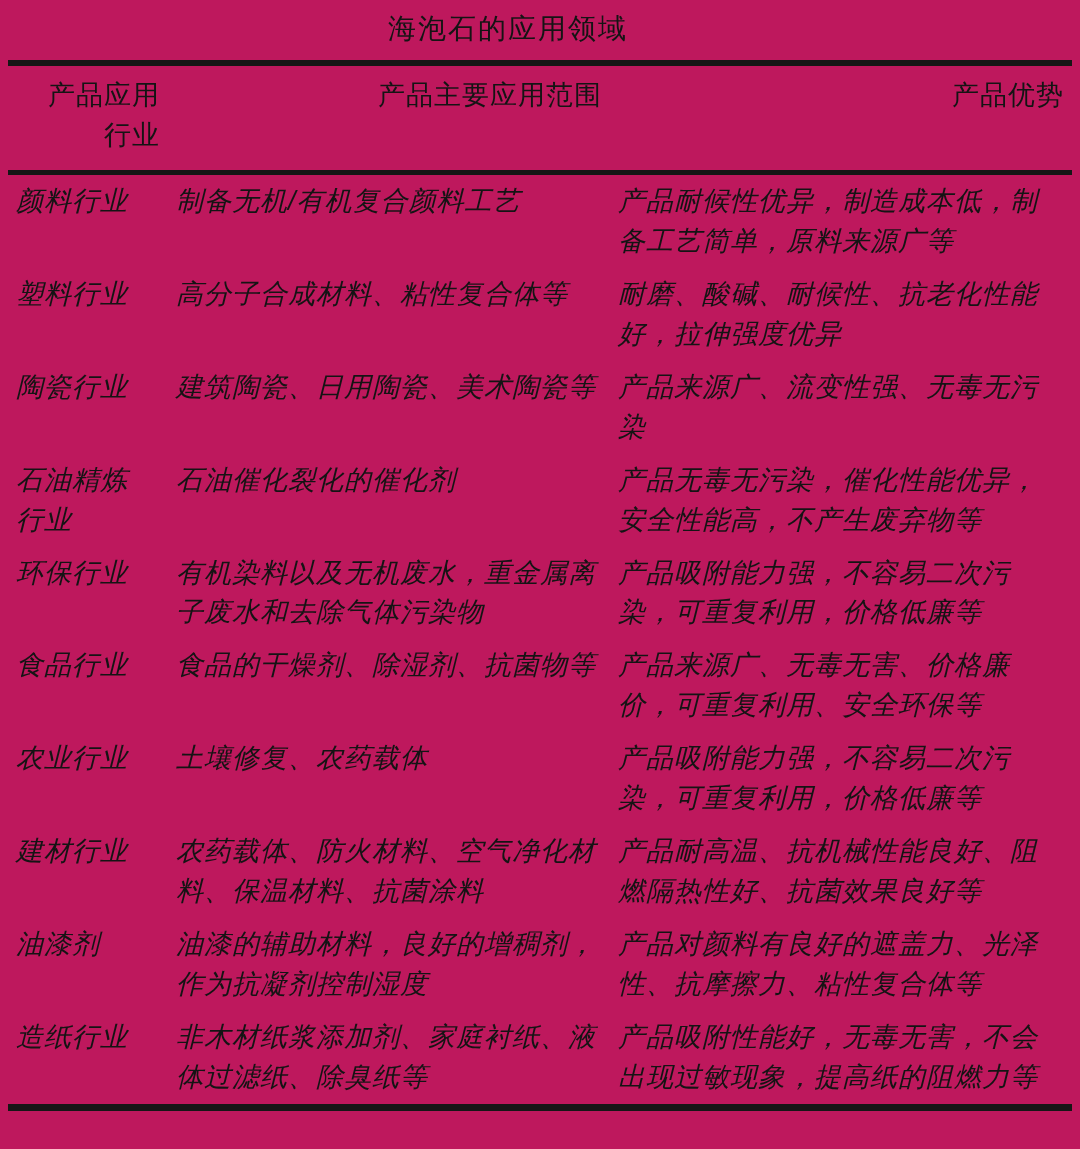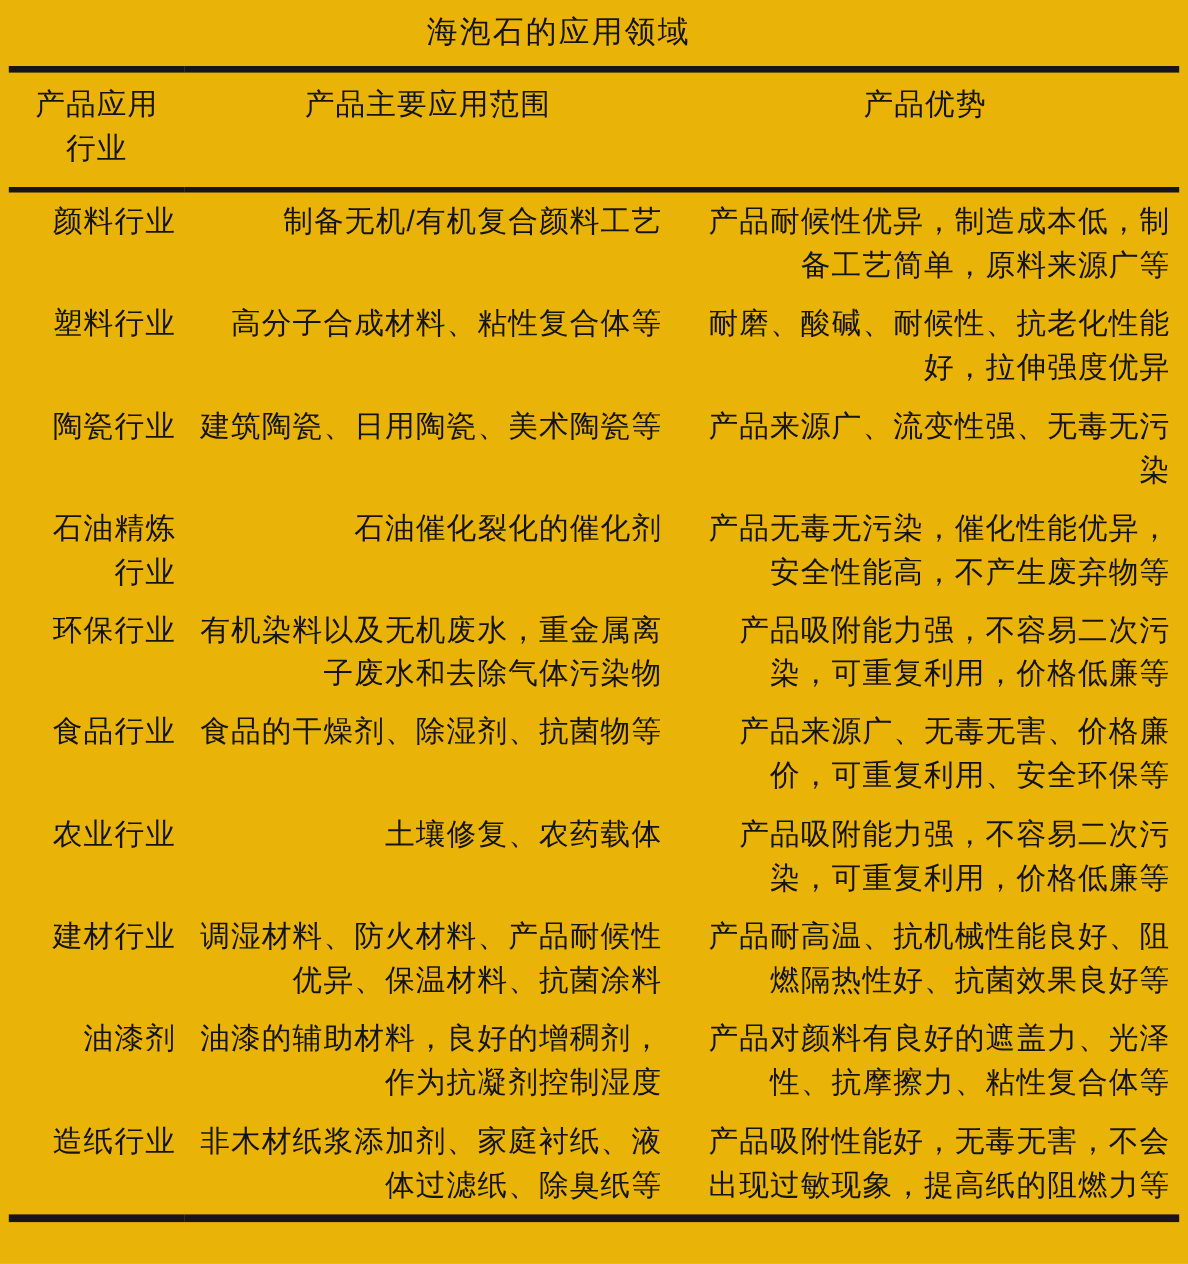--- a/index.html
+++ b/index.html
@@ -5,21 +5,21 @@
   html, body {
     margin: 0;
     padding: 0;
     background: #f4f4f2;
   }
   .page {
     position: relative;
     width: 1080px;
     height: 1149px;
     margin: 0 auto;
-    background: #eab308;
+    background: #be185d;
     color: #141414;
     font-family: "Liberation Sans", "DejaVu Sans", sans-serif;
     overflow: hidden;
     box-sizing: border-box;
     padding: 6px 8px 0 8px;
   }
   .table-title {
     text-align: center;
     font-size: 28px;
     letter-spacing: 2px;
@@ -34,33 +34,34 @@
     border-top: 6px solid #161616;
     border-bottom: 7px solid #161616;
     font-size: 27px;
     line-height: 1.48;
   }
   table.apps-table col.c-industry { width: 160px; }
   table.apps-table col.c-scope    { width: 442px; }
   table.apps-table col.c-adv      { width: auto;  }
   thead th {
     font-weight: 500;
-    text-align: center;
+    text-align: right;
     vertical-align: top;
     padding: 10px 8px 14px 8px;
     border-bottom: 5px solid #161616;
     white-space: pre-line;
     letter-spacing: 1px;
   }
   tbody td {
-    text-align: right;
+    text-align: left;
     vertical-align: top;
     padding: 7px 8px 6px 8px;
     white-space: pre-line;
     letter-spacing: 1px;
+    font-style: italic;
   }
   tbody tr td { border: none; }
 </style>
 </head>
 <body>
 
 <div class="page">
 
   <div class="table-title">海泡石的应用领域</div>
 
@@ -110,21 +111,21 @@
         <td>食品的干燥剂、除湿剂、抗菌物等</td>
         <td>产品来源广、无毒无害、价格廉价，可重复利用、安全环保等</td>
       </tr>
       <tr>
         <td>农业行业</td>
         <td>土壤修复、农药载体</td>
         <td>产品吸附能力强，不容易二次污染，可重复利用，价格低廉等</td>
       </tr>
       <tr>
         <td>建材行业</td>
-        <td>调湿材料、防火材料、产品耐候性优异、保温材料、抗菌涂料</td>
+        <td>农药载体、防火材料、空气净化材料、保温材料、抗菌涂料</td>
         <td>产品耐高温、抗机械性能良好、阻燃隔热性好、抗菌效果良好等</td>
       </tr>
       <tr>
         <td>油漆剂</td>
         <td>油漆的辅助材料，良好的增稠剂，作为抗凝剂控制湿度</td>
         <td>产品对颜料有良好的遮盖力、光泽性、抗摩擦力、粘性复合体等</td>
       </tr>
       <tr>
         <td>造纸行业</td>
         <td>非木材纸浆添加剂、家庭衬纸、液体过滤纸、除臭纸等</td>

